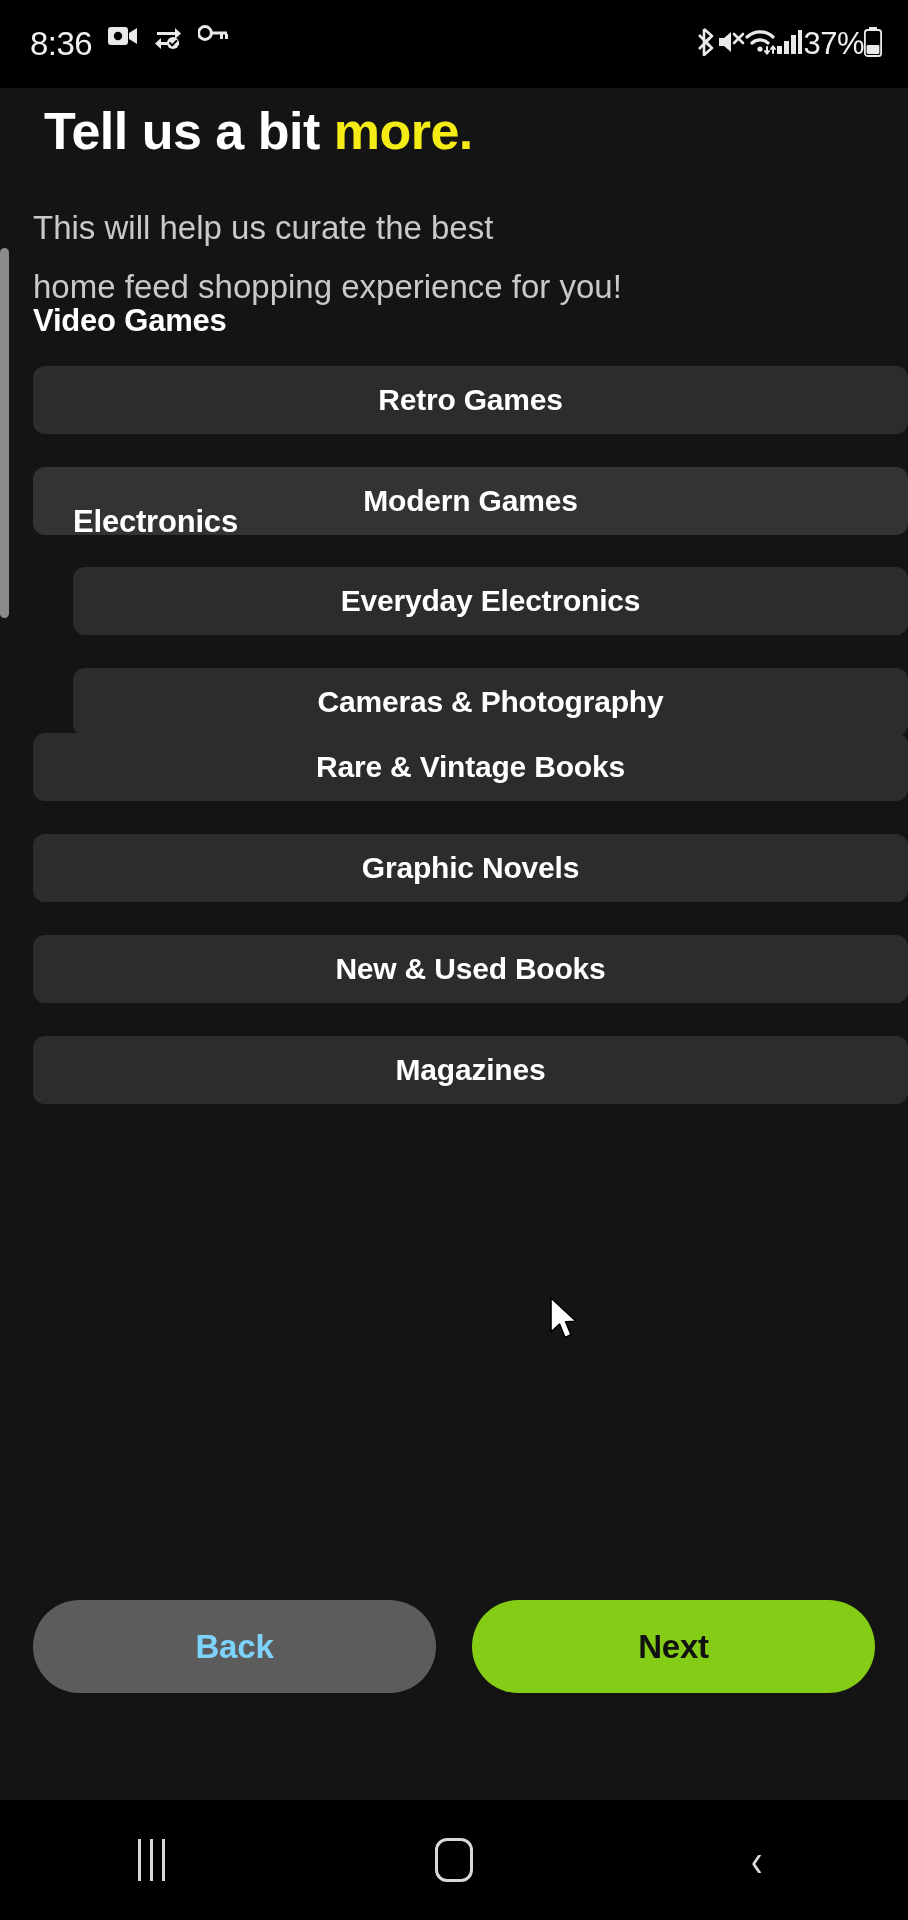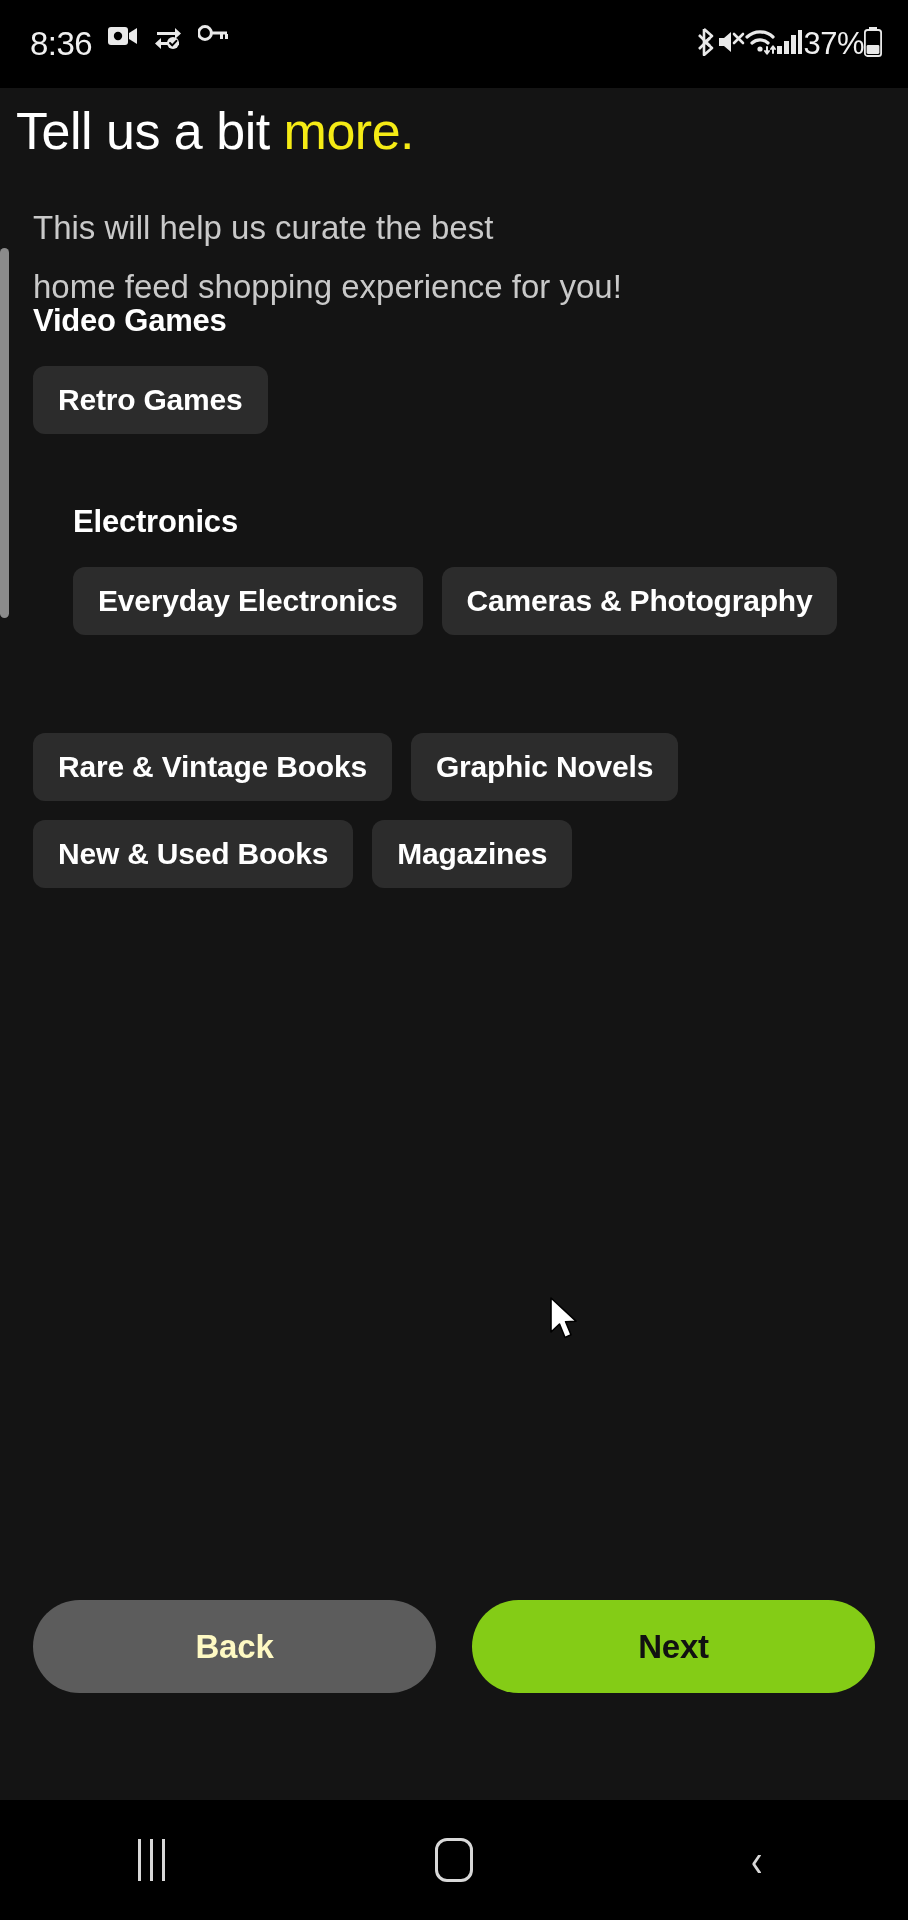--- a/index.html
+++ b/index.html
@@ -76,24 +76,24 @@
     left: 0;
     top: 160px;
     width: 9px;
     height: 370px;
     background: #8b8b8b;
     border-radius: 5px;
   }
 
   .headline {
     position: absolute;
-    left: 16px;
+    left: 44px;
     top: 13px;
     font-size: 52px;
-    font-weight: normal;
+    font-weight: bold;
     color: #ffffff;
     letter-spacing: -0.5px;
     white-space: nowrap;
   }
   .headline .hl-accent { color: #f5eb15; }
 
   .subtitle {
     position: absolute;
     left: 33px;
     top: 110px;
@@ -113,22 +113,23 @@
     font-size: 31px;
     font-weight: bold;
     color: #ffffff;
     padding-left: 33px;
     letter-spacing: -0.2px;
   }
   .chip-row {
     display: flex;
     flex-wrap: wrap;
     padding-left: 33px;
-    gap: 19px;
+    gap: 33px;
     margin-top: 27px;
+    flex-direction: column;
   }
   .chip {
     height: 68px;
     border-radius: 12px;
     display: inline-flex;
     align-items: center;
     justify-content: center;
     padding: 0 25px;
     font-size: 30px;
     font-weight: bold;
@@ -155,21 +156,21 @@
     border-radius: 47px;
     display: flex;
     align-items: center;
     justify-content: center;
     font-size: 33px;
     font-weight: bold;
     letter-spacing: -0.2px;
     border: none;
     font-family: "Liberation Sans", sans-serif;
   }
-  .btn-back { background: #5c5c5c; color: #fef9c3; }
+  .btn-back { background: #5c5c5c; color: #7dd3fc; }
   .btn-next { background: #84cc16; color: #111111; }
 
   
   .navbar {
     position: absolute;
     bottom: 0; left: 0;
     width: 908px;
     height: 120px;
     background: #000;
     display: flex;
@@ -310,20 +311,21 @@
 
     <div class="subtitle">
       <div>This will help us curate the best</div>
       <div>home feed shopping experience for you!</div>
     </div>
 
     <div class="section" style="top:215px;">
       <div class="section-title">Video Games</div>
       <div class="chip-row">
         <div class="chip">Retro Games</div>
+        <div class="chip alt">Modern Games</div>
       </div>
     </div>
 
     <div class="section" style="top:416px;padding-left:40px;">
       <div class="section-title">Electronics</div>
       <div class="chip-row">
         <div class="chip">Everyday Electronics</div>
         <div class="chip">Cameras &amp; Photography</div>
       </div>
     </div>

